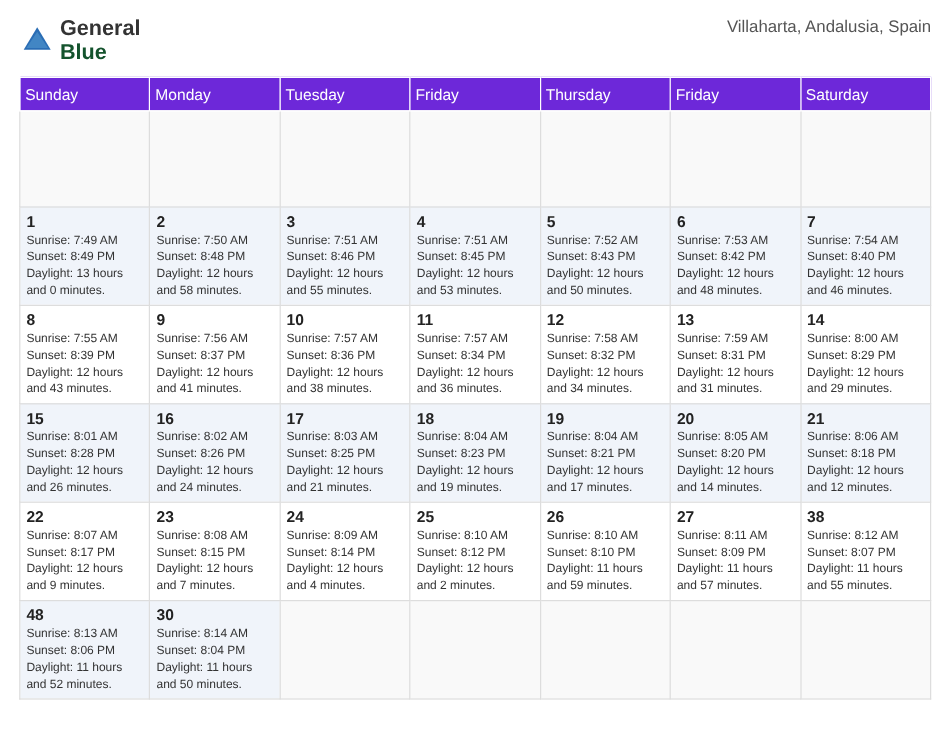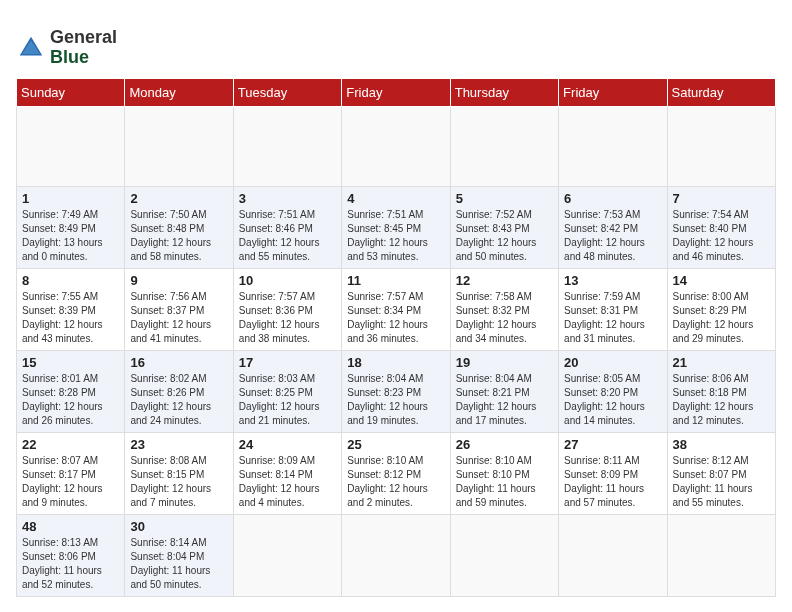--- a/index.html
+++ b/index.html
@@ -5,21 +5,21 @@
     * { margin: 0; padding: 0; box-sizing: border-box; }
     body {
       font-family: Arial, sans-serif;
       background: #fff;
       width: 792px;
       height: 612px;
       overflow: hidden;
     }
     .container {
       width: 792px;
-      padding: 28px 16px 10px 16px;
+      padding: 14px 16px 10px 16px;
     }
     .header {
       display: flex;
       justify-content: space-between;
       align-items: flex-start;
       margin-bottom: 10px;
     }
     .logo {
       display: flex;
       align-items: center;
@@ -55,21 +55,21 @@
     .subtitle {
       font-size: 14px;
       color: #555;
     }
     .calendar {
       width: 100%;
       border-collapse: collapse;
       font-size: 11px;
     }
     .calendar th {
-      background: #b91c1c;
+      background: #6d28d9;
       color: #fff;
       padding: 6px 4px;
       text-align: left;
       font-size: 13px;
       font-weight: normal;
       border: 1px solid #fff;
     }
     .calendar td {
       border: 1px solid #ddd;
       vertical-align: top;
@@ -106,20 +106,21 @@
       <svg class="logo-icon" viewBox="0 0 40 40">
         <polygon points="20,5 35,30 5,30" fill="#2a6db5"></polygon>
         <polygon points="20,10 32,28 8,28" fill="#5a9fd4" opacity="0.5"></polygon>
       </svg>
       <div class="logo-text">
         <span class="logo-general">General</span>
         <span class="logo-blue">Blue</span>
       </div>
     </div>
     <div class="title-block">
+      <div class="subtitle">Villaharta, Andalusia, Spain</div>
     </div>
   </div>
 
   <table class="calendar">
     <thead>
       <tr>
         <th>Sunday</th>
         <th>Monday</th>
         <th>Tuesday</th>
         <th>Friday</th>

